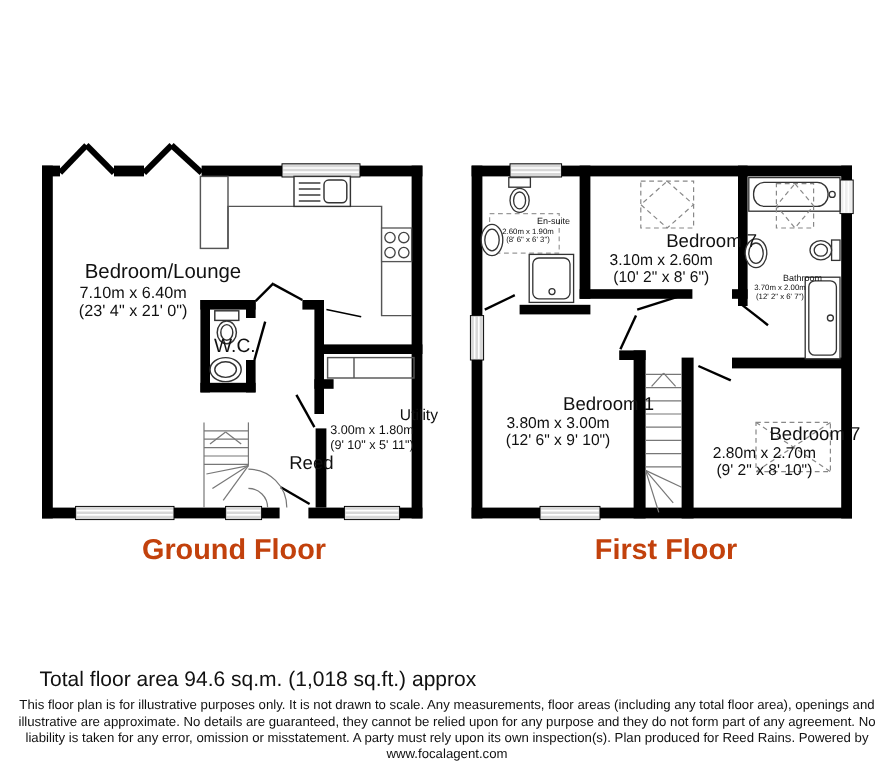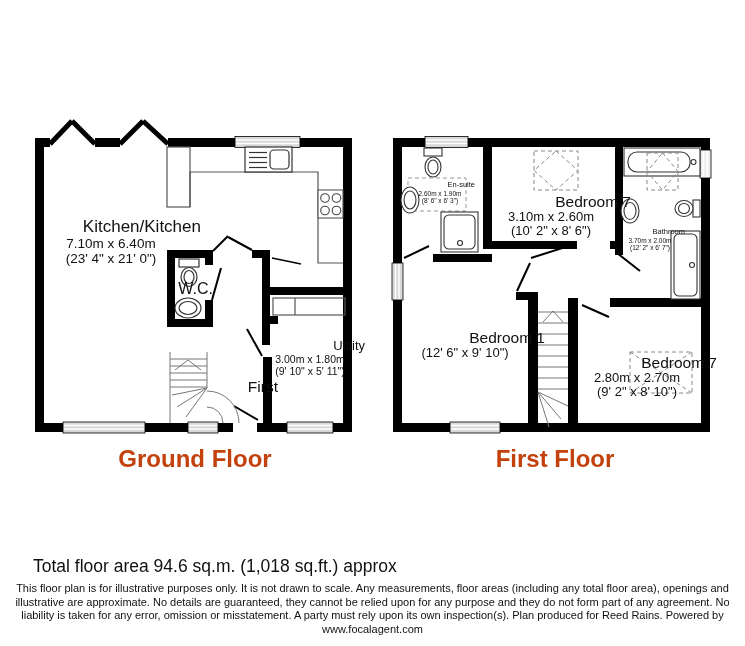--- a/index.html
+++ b/index.html
@@ -266,41 +266,42 @@
 
     <g fill="none" stroke="#888" stroke-width="1" stroke-dasharray="4,3">
       <rect x="630" y="352" width="62" height="41"></rect>
       <line x1="630" y1="352" x2="692" y2="393"></line>
       <line x1="692" y1="352" x2="630" y2="393"></line>
     </g>
   </g>
 </svg>
 
   <div class="label room-lg" style="left:21px;top:217px;width:180px;">
-    <div class="rname">Kitchen/Kitchen</div>
+    <div class="rname">Bedroom/Lounge</div>
     <div class="rdim">7.10m x 6.40m</div>
     <div class="rdim">(23' 4" x 21' 0")</div>
   </div>
 
   <div class="label room-wc" style="left:163px;top:282px;width:50px;">
     <div class="rname">W.C.</div>
   </div>
 
   <div class="label room-sm" style="left:255px;top:339px;width:110px;">
     <div class="rname">Utility</div>
     <div class="rdim">3.00m x 1.80m</div>
     <div class="rdim">(9' 10" x 5' 11")</div>
   </div>
 
   <div class="label room-hall" style="left:218px;top:379px;width:60px;">
-    <div class="rname">First</div>
+    <div class="rname">Reed</div>
   </div>
 
   <div class="label room-md" style="left:385px;top:330px;width:160px;">
     <div class="rname">Bedroom 1</div>
+    <div class="rdim">3.80m x 3.00m</div>
     <div class="rdim">(12' 6" x 9' 10")</div>
   </div>
 
   <div class="label room-md" style="left:471px;top:194px;width:160px;">
     <div class="rname">Bedroom 7</div>
     <div class="rdim">3.10m x 2.60m</div>
     <div class="rdim">(10' 2" x 8' 6")</div>
   </div>
 
   <div class="label room-md" style="left:557px;top:355px;width:160px;">

